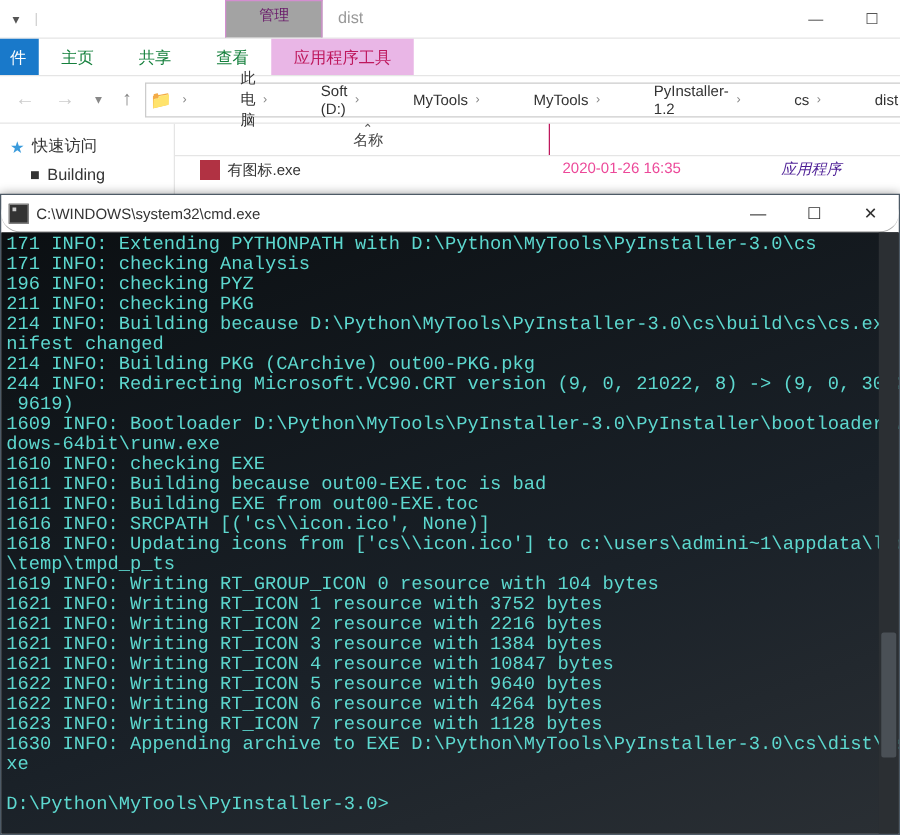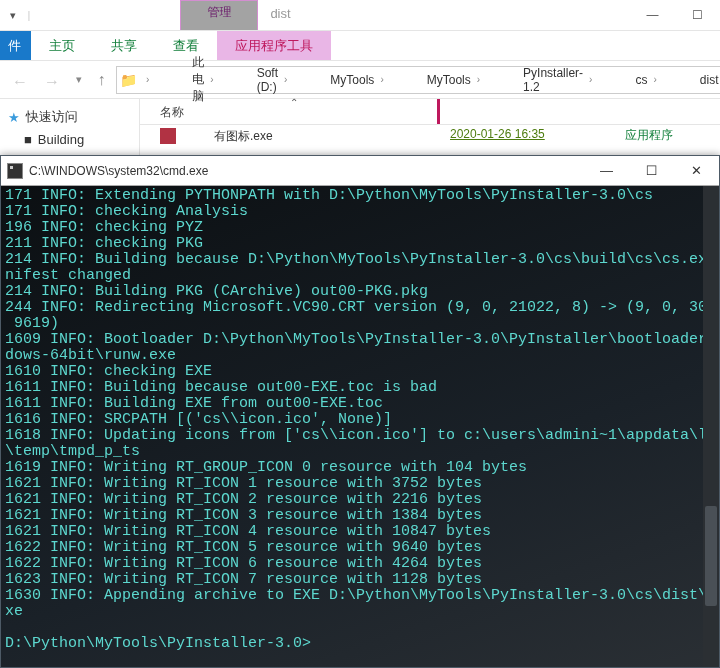--- a/index.html
+++ b/index.html
@@ -30,33 +30,33 @@
   .navbar .refresh { border: 1px solid #ccc; width: 28px; height: 28px; display: flex; align-items: center; justify-content: center; color: #555; }
   .navbar .search { border: 1px solid #ccc; width: 28px; height: 28px; display: flex; align-items: center; justify-content: center; color: #555; }
   
   .body { display: flex; height: calc(100% - 99px); }
   .nav { width: 140px; border-right: 1px solid #e5e5e5; padding-top: 6px; font-size: 13px; }
   .nav .item { display: flex; align-items: center; padding: 3px 8px; color: #333; }
   .nav .star { color: #3a9bdc; margin-right: 6px; }
   .nav .dot { color: #333; margin-right: 6px; }
   .content { flex: 1; }
   .cols { display: flex; height: 26px; border-bottom: 1px solid #e5e5e5; color: #444; font-size: 12px; }
-  .cols .col { padding: 5px 10px; border-right: 3px solid #be185d; }
+  .cols .col { padding: 5px 10px; border-right: 1px solid #be185d; text-align: center; }
   .cols .col-name { width: 300px; padding-left: 20px; position: relative; }
   .cols .col-name .sort { position: absolute; left: 150px; top: -2px; color: #555; font-size: 10px; }
   .cols .col-date { width: 175px; }
   .cols .col-type { flex: 1; }
   .row { display: flex; height: 22px; font-size: 12px; color: #333; padding: 2px 0; }
-  .row .cell-name { width: 300px; padding-left: 20px; display: flex; align-items: center; gap: 32px; }
+  .row .cell-name { width: 300px; padding-left: 20px; display: flex; align-items: center; }
   .row .file-icon { width: 16px; height: 16px; background: #b13243; margin-right: 6px; }
-  .row .cell-date { width: 175px; color: #4d7c0f; padding-left: 10px; text-decoration: underline; }
-  .row .cell-type { flex: 1; color: #15803d; padding-left: 10px; }
+  .row .cell-date { width: 175px; color: #ec4899; padding-left: 10px; }
+  .row .cell-type { flex: 1; color: #4c1d95; padding-left: 10px; font-style: italic; }
   
   .cmdwin { position: absolute; left: 0; top: 155px; width: 720px; height: 513px; border: 1px solid #4d5a66; box-shadow: 0 0 8px rgba(0,0,0,0.4); overflow:hidden;}
-  .cmdwin .cmdtitle { height: 30px; background: #fff; display: flex; align-items: center; border-bottom: 1px solid #aaa; }
+  .cmdwin .cmdtitle { height: 30px; background: #fff; display: flex; align-items: center; border-bottom: 1px solid #aaa; border-radius: 15px; }
   .cmdwin .cmdicon { width: 16px; height: 16px; background: #333; margin: 0 6px; border: 1px solid #888; position:relative;}
   .cmdwin .cmdicon::after { content:""; position:absolute; left:2px; top:2px; width:3px; height:3px; background:#ccc;}
   .cmdwin .cmdtitle .title-text { flex: 1; font-size: 12px; color: #333; }
   .cmdwin .cmdtitle .winbtn { width: 45px; height: 30px; display: flex; align-items: center; justify-content: center; color: #333; font-size: 13px; }
   .cmdbody { height: calc(100% - 30px); background: #101418; background-image: linear-gradient(160deg,#0b0f12 0%, #1a2128 60%, #2a2f34 100%); color: #5dd8cf; font-family: Liberation Mono, monospace; font-size: 15px; line-height: 16px; padding: 2px 4px; white-space: pre; overflow: hidden; letter-spacing: 0px;}
   .cmdwin .scroll { position: absolute; right: 0; top: 30px; width: 16px; height: calc(100% - 30px); background: #2b2f33; }
   .cmdwin .scroll .thumb { position: absolute; left: 2px; width: 12px; background: #4a5056; border-radius: 2px; }
 </style>
 </head>
 <body>

